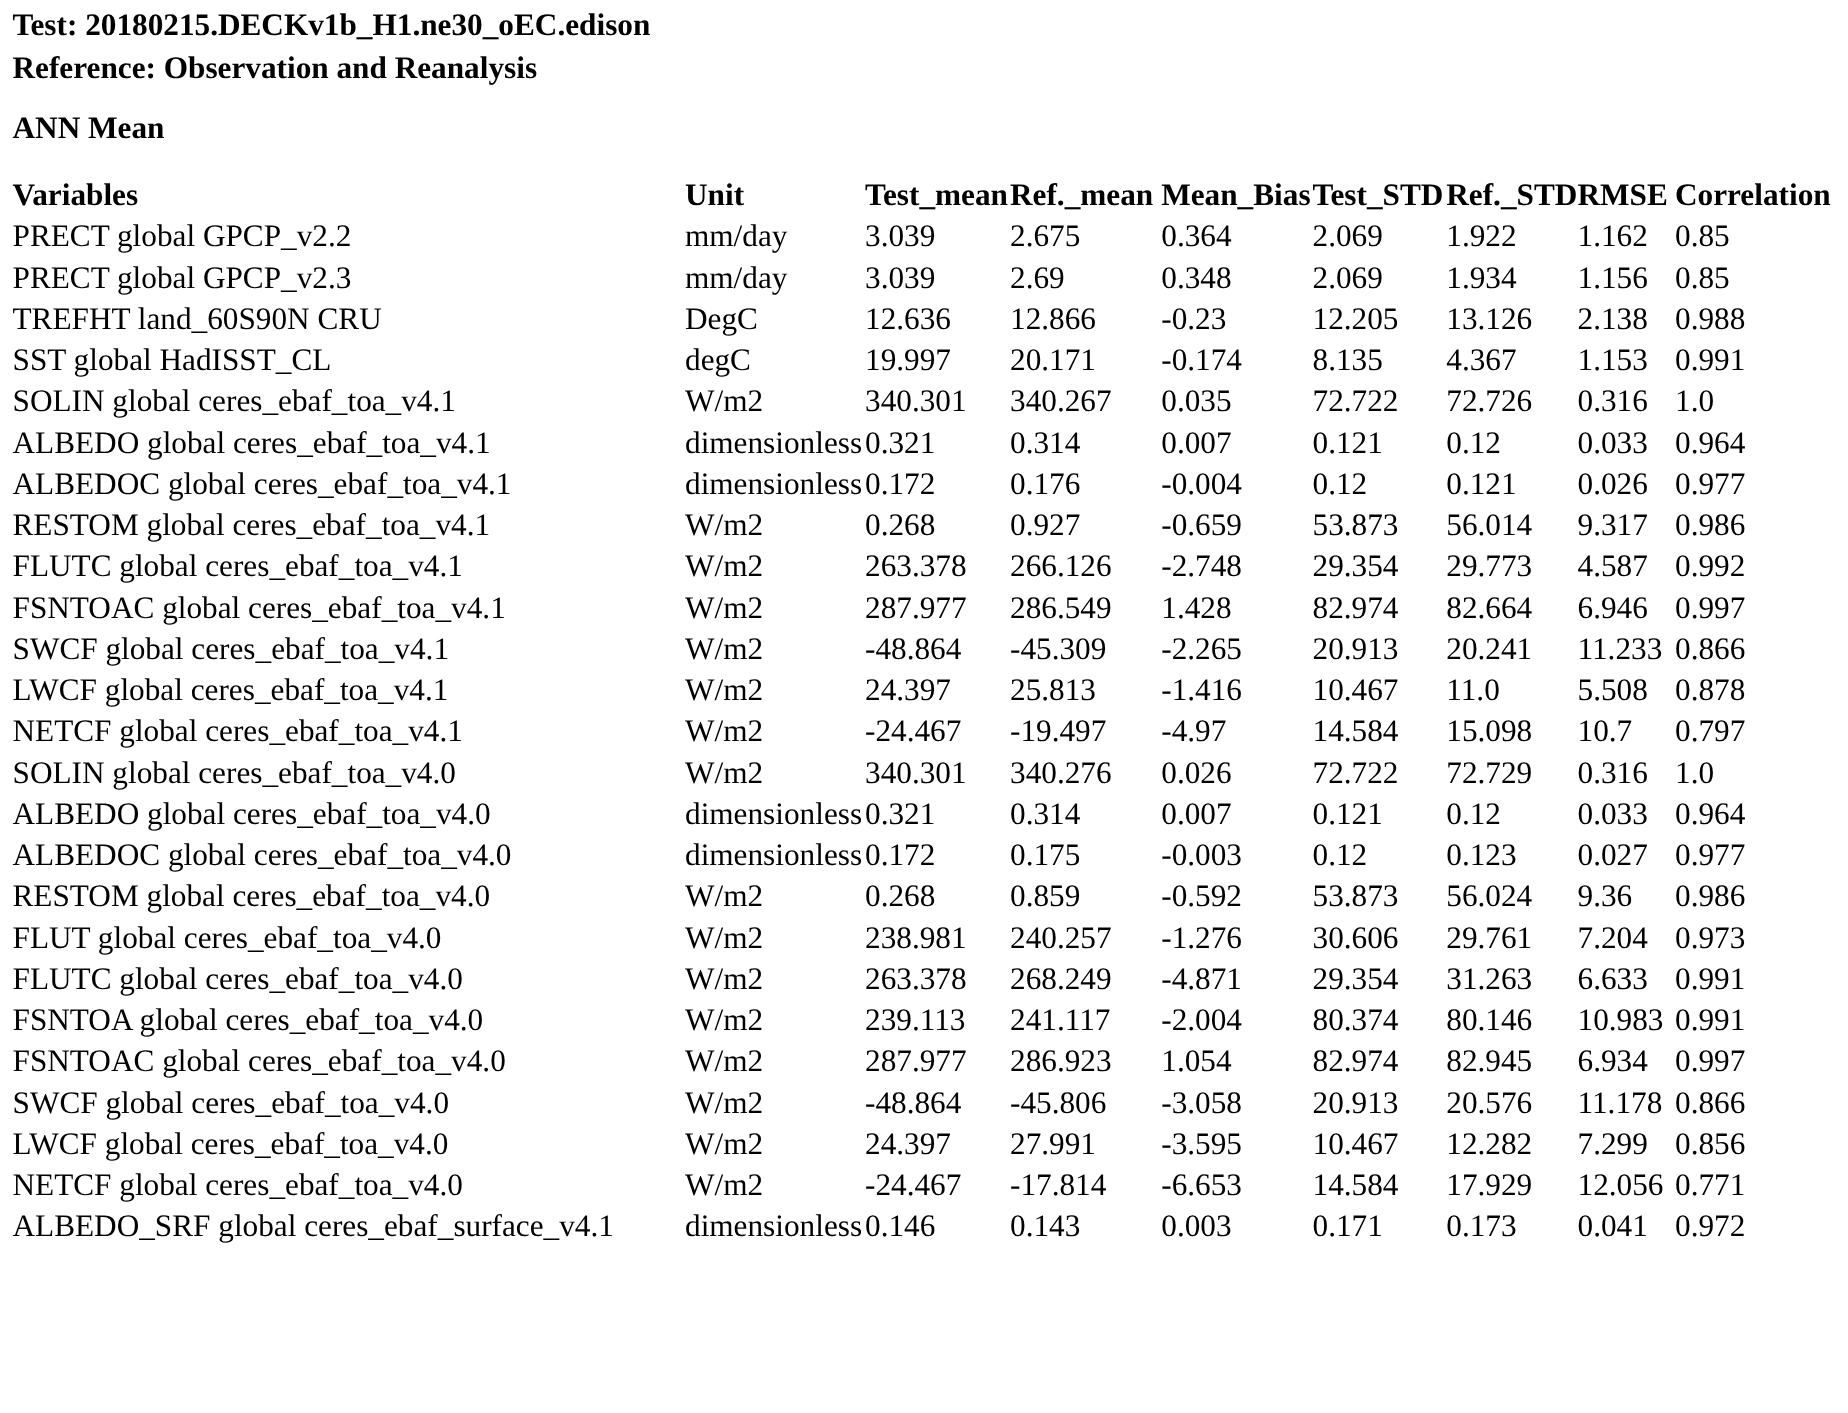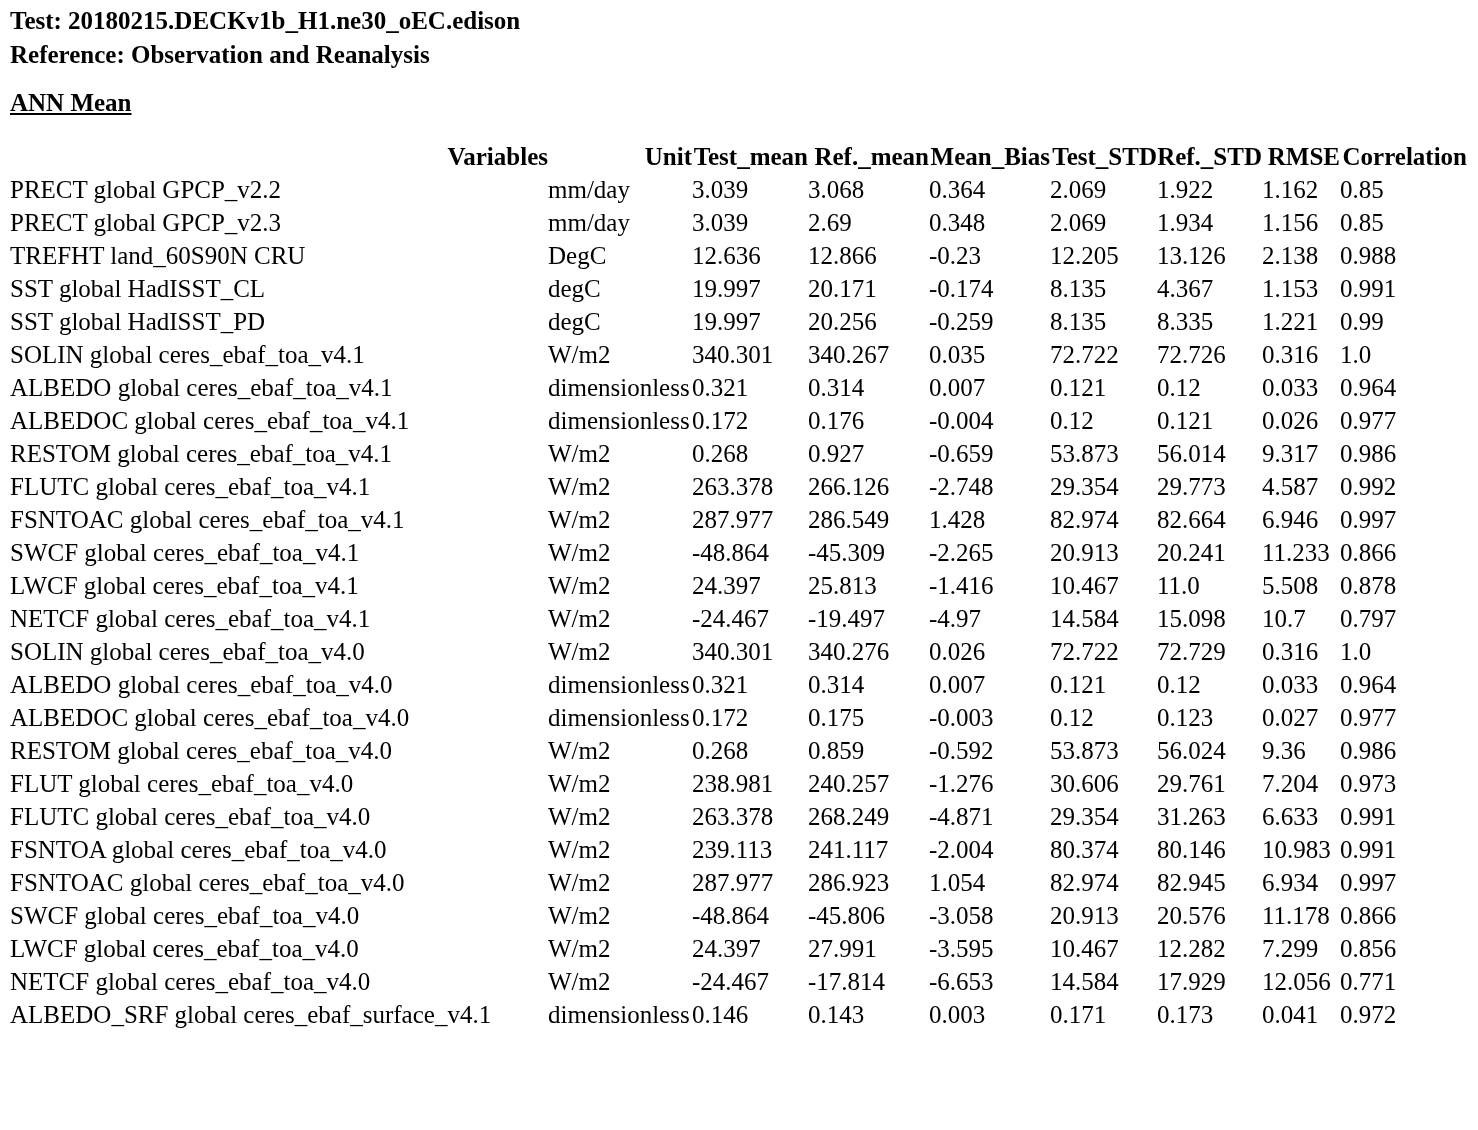--- a/index.html
+++ b/index.html
@@ -24,21 +24,20 @@
   .title-block .title-line {
     font-weight: bold;
     line-height: 34px;
     white-space: nowrap;
   }
   .season-heading {
     font-weight: bold;
     line-height: 34px;
     margin-top: 14px;
     white-space: nowrap;
-    text-decoration: underline;
   }
   table.metrics {
     border-collapse: collapse;
     table-layout: fixed;
     width: 1457px;
     margin-top: 20px;
     border: none;
   }
   table.metrics col.c0 { width: 538px; }
   table.metrics col.c1 { width: 144px; }
@@ -55,21 +54,21 @@
     height: 33px;
     line-height: 33px;
     white-space: nowrap;
     overflow: visible;
     vertical-align: baseline;
     border: none;
     font-size: 25px;
   }
   table.metrics th {
     font-weight: bold;
-    text-align: right;
+    text-align: left;
   }
   table.metrics td {
     font-weight: normal;
     text-align: left;
   }
 </style>
 </head>
 <body>
 
 <div class="page">
@@ -104,21 +103,21 @@
           <th>Ref._STD</th>
           <th>RMSE</th>
           <th>Correlation</th>
         </tr>
     </thead>
     <tbody>
         <tr>
           <td>PRECT global GPCP_v2.2</td>
           <td>mm/day</td>
           <td>3.039</td>
-          <td>3.068</td>
+          <td>2.675</td>
           <td>0.364</td>
           <td>2.069</td>
           <td>1.922</td>
           <td>1.162</td>
           <td>0.85</td>
         </tr>
         <tr>
           <td>PRECT global GPCP_v2.3</td>
           <td>mm/day</td>
           <td>3.039</td>
@@ -145,31 +144,20 @@
           <td>degC</td>
           <td>19.997</td>
           <td>20.171</td>
           <td>-0.174</td>
           <td>8.135</td>
           <td>4.367</td>
           <td>1.153</td>
           <td>0.991</td>
         </tr>
         <tr>
-          <td>SST global HadISST_PD</td>
-          <td>degC</td>
-          <td>19.997</td>
-          <td>20.256</td>
-          <td>-0.259</td>
-          <td>8.135</td>
-          <td>8.335</td>
-          <td>1.221</td>
-          <td>0.99</td>
-        </tr>
-        <tr>
           <td>SOLIN global ceres_ebaf_toa_v4.1</td>
           <td>W/m2</td>
           <td>340.301</td>
           <td>340.267</td>
           <td>0.035</td>
           <td>72.722</td>
           <td>72.726</td>
           <td>0.316</td>
           <td>1.0</td>
         </tr>

